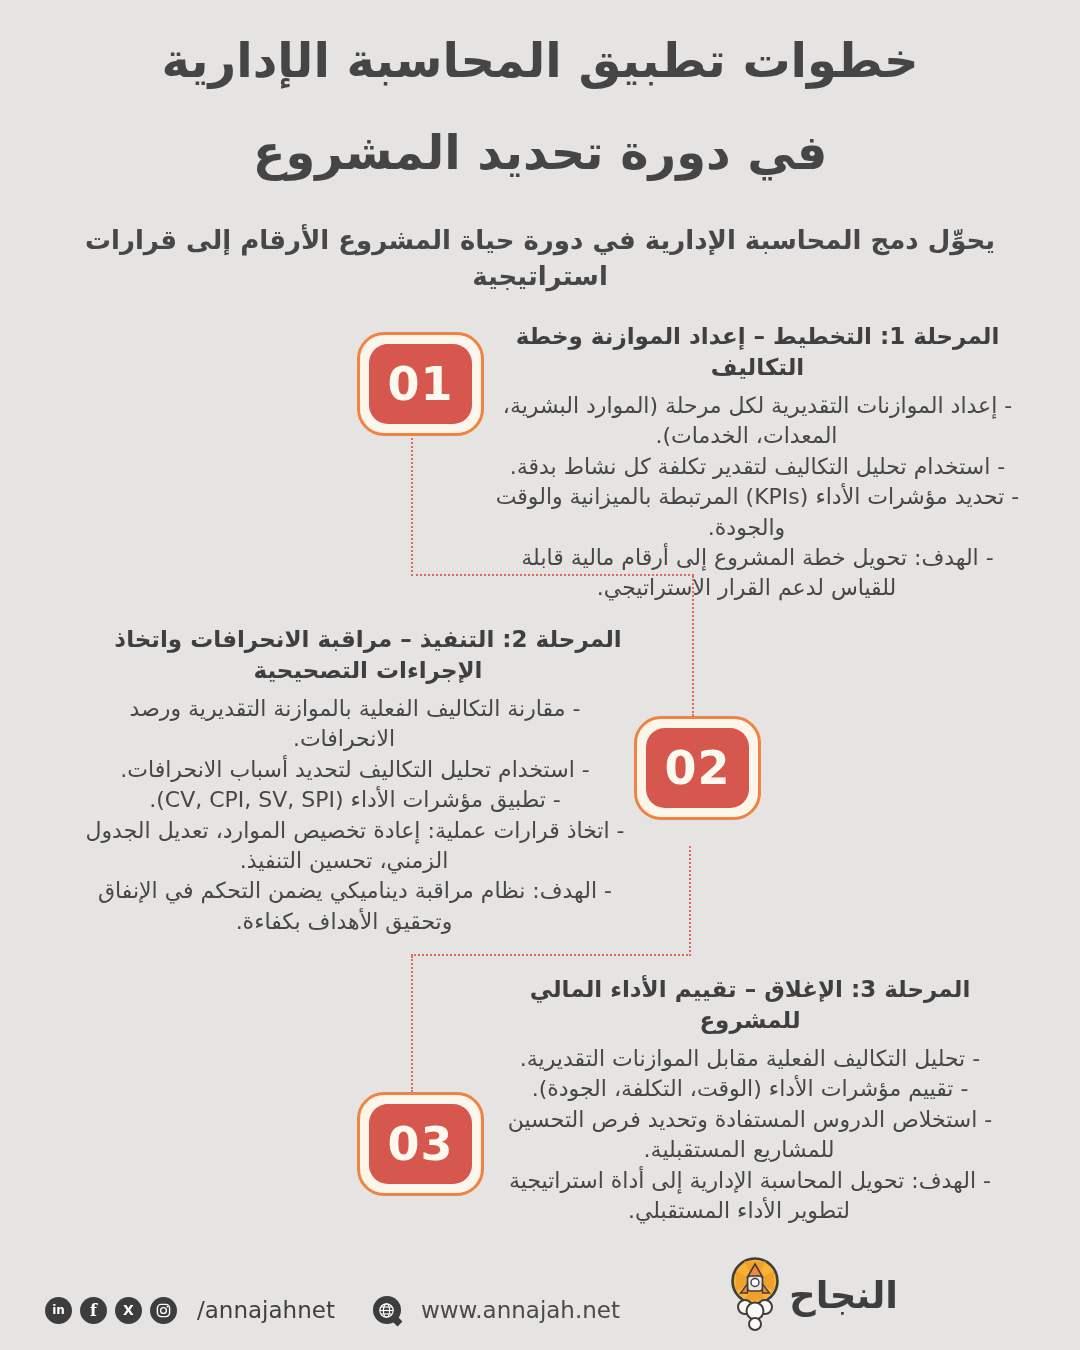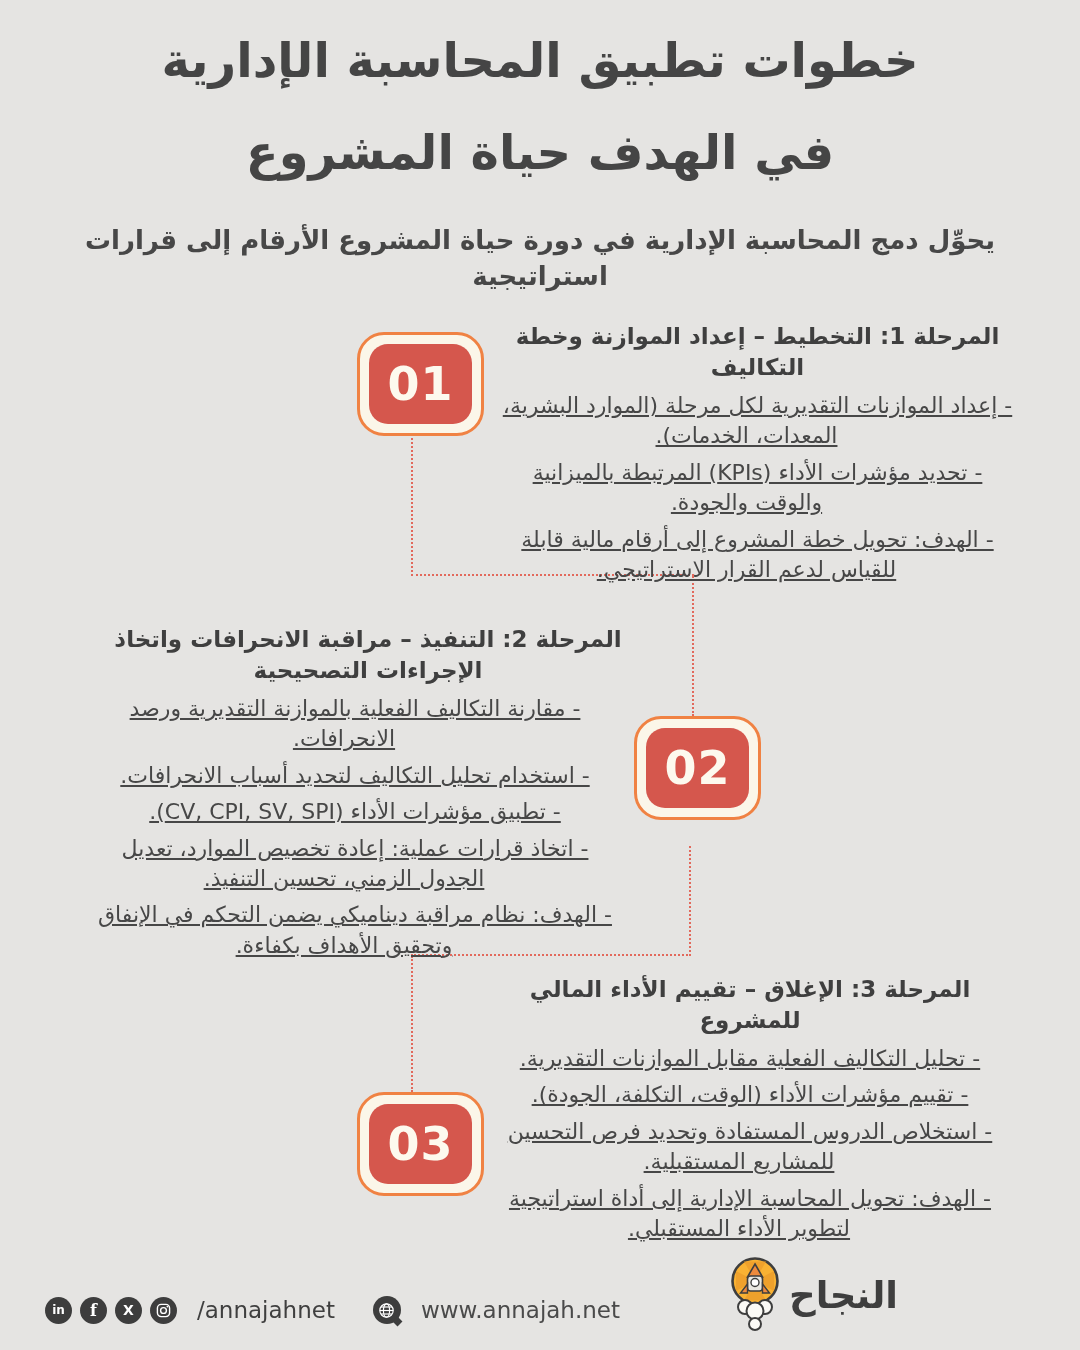--- a/index.html
+++ b/index.html
@@ -8,21 +8,21 @@
     position:relative;width:1080px;height:1350px;margin:0 auto;
     background:#e5e4e2;overflow:hidden;color:#454545;
   }
   
   .header{position:absolute;top:14px;left:0;right:0;text-align:center;direction:rtl;}
   .title-line{font-size:48px;font-weight:bold;line-height:92px;color:#454545;letter-spacing:-1px;}
   .subtitle{margin-top:24px;font-size:26px;font-weight:bold;color:#474747;line-height:1.4;padding:0 28px;}
   
   .stage{position:absolute;direction:rtl;text-align:center;color:#474747;}
   .stage-heading{font-size:23px;font-weight:bold;margin:0 0 8px 0;line-height:1.35;color:#3f3f3f;}
-  .bullet{font-size:22px;font-weight:normal;margin:6px;line-height:1.38;padding-right:22px;text-indent:-22px;color:#474747;text-decoration:underline;}
+  .bullet{font-size:22px;font-weight:normal;margin:0;line-height:1.38;padding-right:22px;text-indent:-22px;color:#474747;}
   .stage1{top:321px;right:60px;width:525px;}
   .stage2{top:624px;right:428px;width:568px;}
   .stage2 .bullets{margin-right:26px;}
   .stage3{top:974px;right:60px;width:540px;}
   
   .badge{
     position:absolute;width:127px;height:104px;box-sizing:border-box;
     background:#fbf6e9;border:3px solid #f08243;border-radius:27px;padding:9px;
   }
   .badge-inner{
@@ -60,21 +60,21 @@
   .brand{position:absolute;right:42px;top:8px;display:flex;align-items:flex-start;gap:9px;}
   .brand-name{font-size:37px;font-weight:bold;color:#3e3e3e;margin-top:18px;direction:rtl;}
 </style>
 </head>
 <body>
 
 <div class="canvas">
 
   <div class="header">
     <div class="title-line">خطوات تطبيق المحاسبة الإدارية</div>
-    <div class="title-line">في الهدف حياة المشروع</div>
+    <div class="title-line">في دورة تحديد المشروع</div>
     <div class="subtitle">يحوِّل دمج المحاسبة الإدارية في دورة حياة المشروع الأرقام إلى قرارات استراتيجية</div>
   </div>
 
   <div class="conn conn-1a"></div>
   <div class="conn conn-1b"></div>
   <div class="conn conn-2a"></div>
   <div class="conn conn-2b"></div>
 
   <div class="badge badge1">
     <div class="badge-inner">01</div>
@@ -83,20 +83,21 @@
     <div class="badge-inner">02</div>
   </div>
   <div class="badge badge3">
     <div class="badge-inner">03</div>
   </div>
 
   <div class="stage stage1">
     <p class="stage-heading">المرحلة 1: التخطيط – إعداد الموازنة وخطة التكاليف</p>
     <div class="bullets">
       <p class="bullet">- إعداد الموازنات التقديرية لكل مرحلة (الموارد البشرية، المعدات، الخدمات).</p>
+      <p class="bullet">- استخدام تحليل التكاليف لتقدير تكلفة كل نشاط بدقة.</p>
       <p class="bullet">- تحديد مؤشرات الأداء (KPIs) المرتبطة بالميزانية والوقت والجودة.</p>
       <p class="bullet">- الهدف: تحويل خطة المشروع إلى أرقام مالية قابلة للقياس لدعم القرار الاستراتيجي.</p>
     </div>
   </div>
 
   <div class="stage stage2">
     <p class="stage-heading">المرحلة 2: التنفيذ – مراقبة الانحرافات واتخاذ الإجراءات التصحيحية</p>
     <div class="bullets">
       <p class="bullet">- مقارنة التكاليف الفعلية بالموازنة التقديرية ورصد الانحرافات.</p>
       <p class="bullet">- استخدام تحليل التكاليف لتحديد أسباب الانحرافات.</p>

